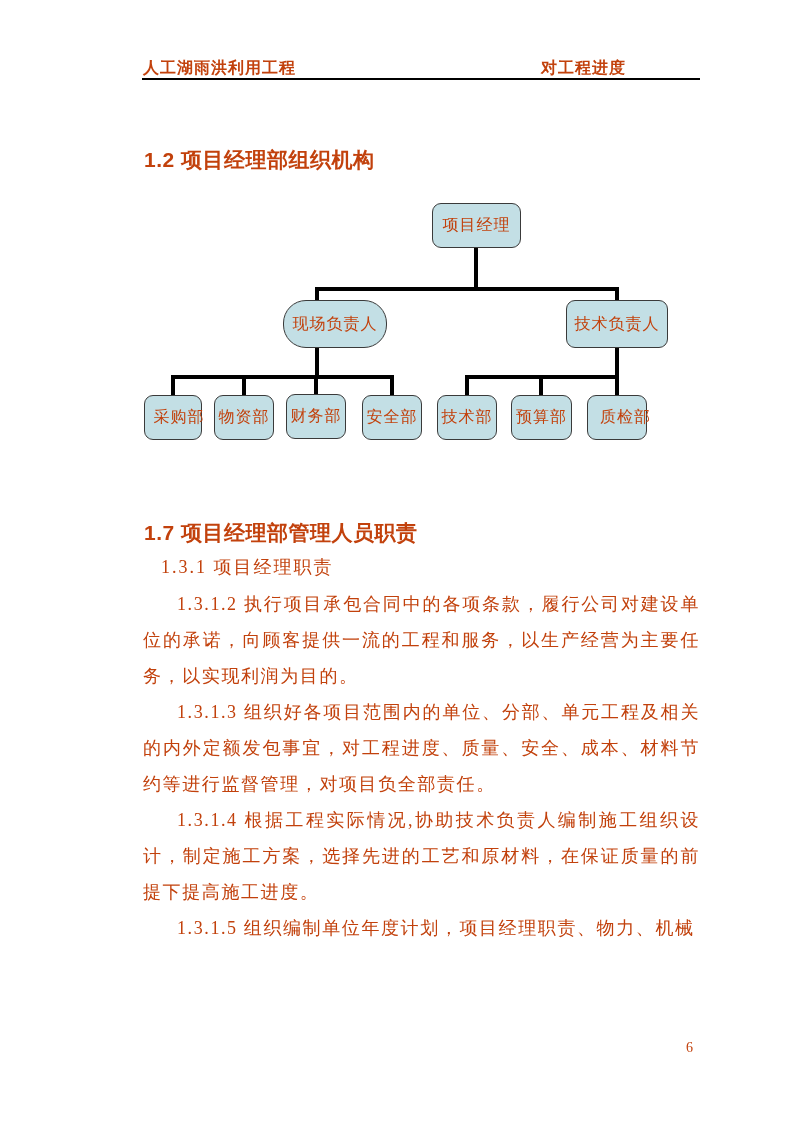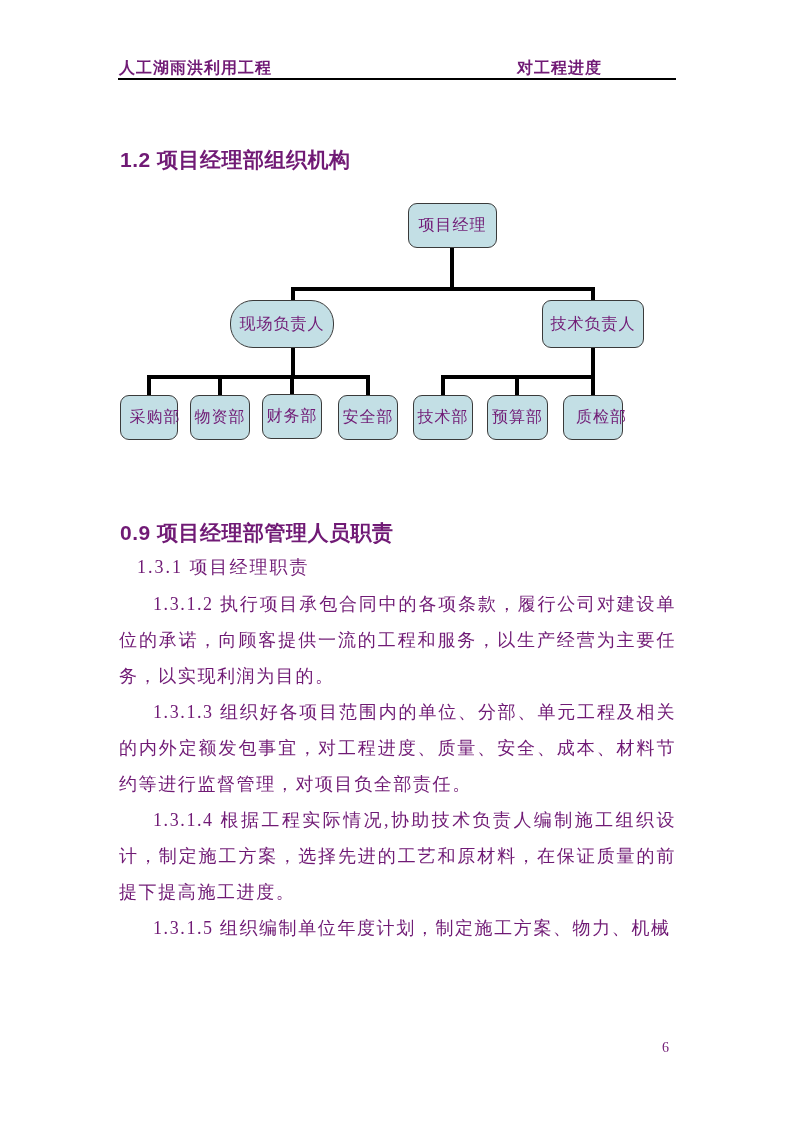--- a/index.html
+++ b/index.html
@@ -3,21 +3,22 @@
 <meta charset="utf-8">
 <style>
   html, body { margin: 0; padding: 0; background: #ffffff; }
   .page {
     position: relative;
     width: 769px;
     height: 1122px;
     background: #ffffff;
     overflow: hidden;
     font-family: "Liberation Serif", "DejaVu Serif", serif;
-    color: #701a75;
+    color: #c2410c;
+    margin-left: 24px;
   }
   
   .header-left {
     position: absolute; left: 119px; top: 58px;
     font-size: 16px; font-weight: bold; letter-spacing: 1px;
   }
   .header-right {
     position: absolute; left: 517px; top: 58px;
     font-size: 16px; font-weight: bold; letter-spacing: 1px;
   }
@@ -87,37 +88,37 @@
     <div class="org-line" style="left: 147px; top: 375px; width: 4px; height: 21px; background: rgb(0, 0, 0);"></div>
     <div class="org-line" style="left: 218px; top: 375px; width: 4px; height: 21px; background: rgb(0, 0, 0);"></div>
     <div class="org-line" style="left: 290px; top: 375px; width: 4px; height: 21px; background: rgb(0, 0, 0);"></div>
     <div class="org-line" style="left: 366px; top: 375px; width: 4px; height: 21px; background: rgb(0, 0, 0);"></div>
     <div class="org-line" style="left: 441px; top: 375px; width: 4px; height: 21px; background: rgb(0, 0, 0);"></div>
     <div class="org-line" style="left: 515px; top: 375px; width: 4px; height: 21px; background: rgb(0, 0, 0);"></div>
     <div class="org-line" style="left: 591px; top: 375px; width: 4px; height: 21px; background: rgb(0, 0, 0);"></div>
 
     <div class="org-box" style="left: 408px; top: 203px; width: 89px; height: 45px; --box-fill: #c3dfe5; --box-border: #3a3a3a;">项目经理</div>
 
-    <div class="org-box" style="left: 230px; top: 300px; width: 104px; height: 48px; border-radius: 23px; --box-fill: #c3dfe5; --box-border: #3a3a3a;">现场负责人</div>
+    <div class="org-box" style="left: 259px; top: 300px; width: 104px; height: 48px; border-radius: 23px; --box-fill: #c3dfe5; --box-border: #3a3a3a;">现场负责人</div>
     <div class="org-box" style="left: 542px; top: 300px; width: 102px; height: 48px; --box-fill: #c3dfe5; --box-border: #3a3a3a;">技术负责人</div>
 
     <div class="org-box" style="left: 120px; top: 395px; width: 58px; height: 45px; padding-left: 12px; --box-fill: #c3dfe5; --box-border: #3a3a3a;">采购部</div>
     <div class="org-box" style="left: 190px; top: 395px; width: 60px; height: 45px; --box-fill: #c3dfe5; --box-border: #3a3a3a;">物资部</div>
     <div class="org-box" style="left: 262px; top: 394px; width: 60px; height: 45px; --box-fill: #c3dfe5; --box-border: #3a3a3a;">财务部</div>
     <div class="org-box" style="left: 338px; top: 395px; width: 60px; height: 45px; --box-fill: #c3dfe5; --box-border: #3a3a3a;">安全部</div>
     <div class="org-box" style="left: 413px; top: 395px; width: 60px; height: 45px; --box-fill: #c3dfe5; --box-border: #3a3a3a;">技术部</div>
     <div class="org-box" style="left: 487px; top: 395px; width: 61px; height: 45px; --box-fill: #c3dfe5; --box-border: #3a3a3a;">预算部</div>
     <div class="org-box" style="left: 563px; top: 395px; width: 60px; height: 45px; padding-left: 17px; --box-fill: #c3dfe5; --box-border: #3a3a3a;">质检部</div>
   </div>
 
-  <div class="h-sec h-13">0.9 项目经理部管理人员职责</div>
+  <div class="h-sec h-13">1.7 项目经理部管理人员职责</div>
   <div class="h-sub">1.3.1 项目经理职责</div>
 
   <div class="paragraphs">
     <p>1.3.1.2 执行项目承包合同中的各项条款，履行公司对建设单位的承诺，向顾客提供一流的工程和服务，以生产经营为主要任务，以实现利润为目的。</p>
     <p>1.3.1.3 组织好各项目范围内的单位、分部、单元工程及相关的内外定额发包事宜，对工程进度、质量、安全、成本、材料节约等进行监督管理，对项目负全部责任。</p>
     <p>1.3.1.4 根据工程实际情况,协助技术负责人编制施工组织设计，制定施工方案，选择先进的工艺和原材料，在保证质量的前提下提高施工进度。</p>
-    <p>1.3.1.5 组织编制单位年度计划，制定施工方案、物力、机械</p>
+    <p>1.3.1.5 组织编制单位年度计划，项目经理职责、物力、机械</p>
   </div>
 
   <div class="page-number">6</div>
 
 </div>
 
 </body></html>

